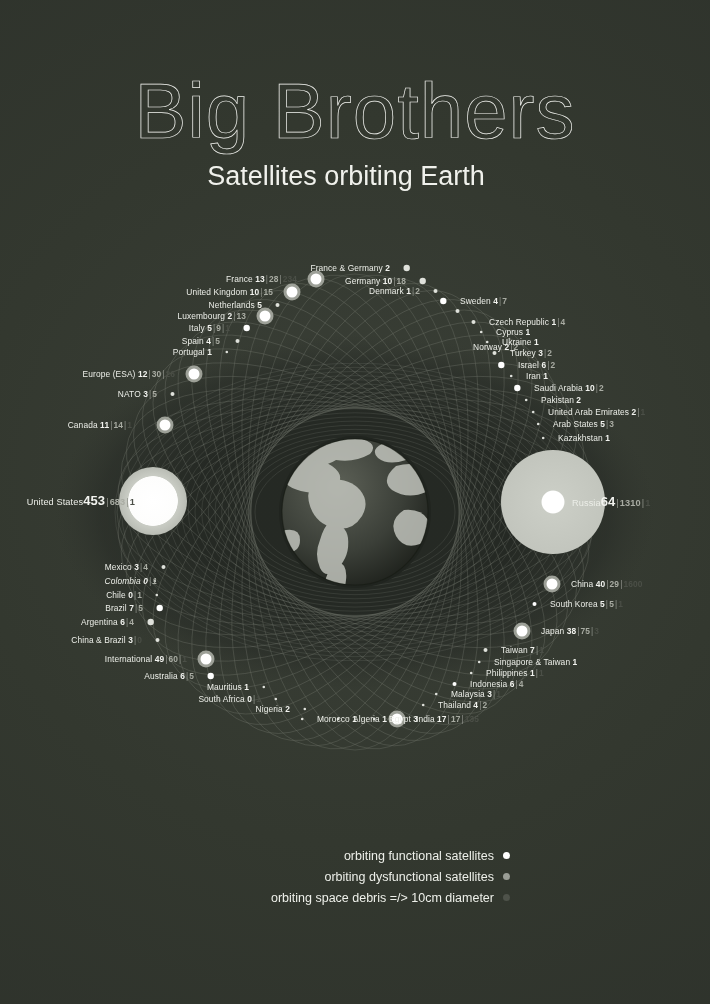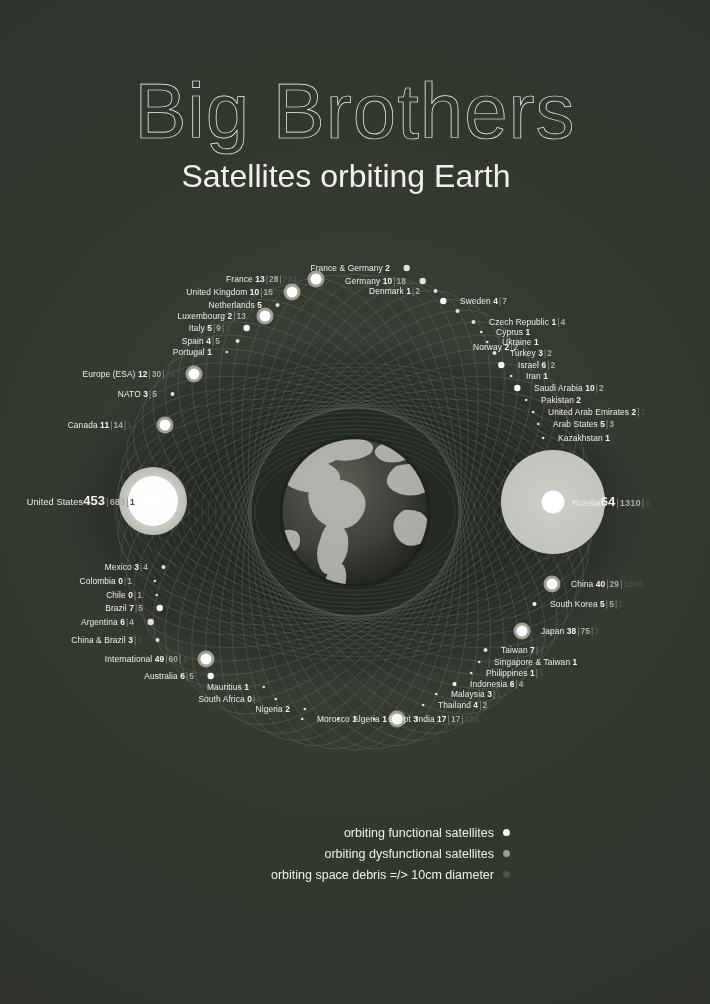--- a/index.html
+++ b/index.html
@@ -13,41 +13,41 @@
   
   #title-block{position:absolute;left:0;top:72px;width:710px;text-align:center;}
   #main-title{
     font-size:78px;line-height:78px;font-weight:300;letter-spacing:1px;
     color:#f2f3ef;
     font-family:"Liberation Sans", sans-serif;
     -webkit-text-stroke:0.7px #f2f3ef;
     color:transparent;
   }
   #subtitle{
-    font-size:32px;line-height:40px;font-weight:400;color:#f0f1ec;
+    font-size:27px;line-height:40px;font-weight:400;color:#f0f1ec;
     margin-top:6px;padding-right:18px;
   }
   
   #stage{position:absolute;left:0;top:230px;width:710px;height:530px;}
   #stage svg{position:absolute;left:0;top:0;}
   
   .lbl{
     position:absolute;font-size:8.4px;line-height:10px;white-space:nowrap;
     color:#eceee8;letter-spacing:.1px;
   }
   .lbl .v1{color:#f2f3ef;font-weight:700;}
   .lbl .sep{color:#8e9189;font-weight:400;margin:0 1px;}
   .lbl .v2{color:#a9aca3;font-weight:700;}
   .lbl .v3{color:#4b4f47;font-weight:700;}
   .lbl.r{transform:translate(-100%,-50%);}
   .lbl.l{transform:translate(0,-50%);}
   .big{font-size:9.2px;line-height:11px;}
   .big .v1{font-size:13px;}
   
-  #legend{position:absolute;left:0;top:822px;width:640px;}
+  #legend{position:absolute;left:0;top:845px;width:640px;}
   .lg-row{display:flex;align-items:center;justify-content:flex-end;
           padding-right:130px;height:21px;}
   .lg-txt{font-size:12.5px;color:#eef0ea;margin-right:9px;}
   .lg-dot{border-radius:50%;}
   .lg-dot.d0{width:7px;height:7px;background:#ffffff;}
   .lg-dot.d1{width:7px;height:7px;background:#9a9d95;}
   .lg-dot.d2{width:7px;height:7px;background:#4e524a;}
 </style>
 </head>
 <body>
@@ -253,21 +253,21 @@
       <div class="lbl l" style="left: 541px; top: 170px; transform: translate(0px, -50%);">Pakistan <span class="v1">2</span></div>
       <div class="lbl r" style="left: 157px; top: 164px;">NATO <span class="v1">3</span><span class="sep">|</span><span class="v2">5</span></div>
       <div class="lbl l" style="left: 548px; top: 182px; transform: translate(0px, -50%);">United Arab Emirates <span class="v1">2</span><span class="sep">|</span><span class="v3">1</span></div>
       <div class="lbl l" style="left: 553px; top: 194px; transform: translate(0px, -50%);">Arab States <span class="v1">5</span><span class="sep">|</span><span class="v2">3</span></div>
       <div class="lbl r" style="left: 132px; top: 195px;">Canada <span class="v1">11</span><span class="sep">|</span><span class="v2">14</span><span class="sep">|</span><span class="v3">1</span></div>
       <div class="lbl l" style="left: 558px; top: 208px; transform: translate(0px, -50%);">Kazakhstan <span class="v1">1</span></div>
       <div class="lbl r big" style="text-align: right; left: 135px; top: 271px;"><span class="nm">United States</span><span class="nums"><span class="v1">453</span><span class="sep">|</span><span class="v2">683</span><span class="sep">|</span><span class="v3">1</span></span></div>
       <div class="lbl l big" style="text-align: left; left: 572px; top: 272px; transform: translate(0px, -50%);"><span class="nm">Russia</span><span class="nums"><span class="v1">64</span><span class="sep">|</span><span class="v2">1310</span><span class="sep">|</span><span class="v3">1</span></span></div>
       <div class="lbl r" style="left: 148px; top: 337px;">Mexico <span class="v1">3</span><span class="sep">|</span><span class="v2">4</span></div>
       <div class="lbl l" style="left: 571px; top: 354px; transform: translate(0px, -50%);">China <span class="v1">40</span><span class="sep">|</span><span class="v2">29</span><span class="sep">|</span><span class="v3">1600</span></div>
-      <div class="lbl r" style="left: 132px; top: 351px;">Colombia <span class="v1">0</span><span class="sep">|</span><span class="v2">1</span></div>
+      <div class="lbl r" style="left: 157px; top: 351px; font-style: italic;">Colombia <span class="v1">0</span><span class="sep">|</span><span class="v2">1</span></div>
       <div class="lbl r" style="left: 142px; top: 365px;">Chile <span class="v1">0</span><span class="sep">|</span><span class="v2">1</span></div>
       <div class="lbl l" style="left: 550px; top: 374px; transform: translate(0px, -50%);">South Korea <span class="v1">5</span><span class="sep">|</span><span class="v2">5</span><span class="sep">|</span><span class="v3">1</span></div>
       <div class="lbl r" style="left: 143px; top: 378px;">Brazil <span class="v1">7</span><span class="sep">|</span><span class="v2">5</span></div>
       <div class="lbl r" style="left: 134px; top: 392px;">Argentina <span class="v1">6</span><span class="sep">|</span><span class="v2">4</span></div>
       <div class="lbl l" style="left: 541px; top: 401px; transform: translate(0px, -50%);">Japan <span class="v1">38</span><span class="sep">|</span><span class="v2">75</span><span class="sep">|</span><span class="v3">3</span></div>
       <div class="lbl r" style="left: 142px; top: 410px;">China &amp; Brazil <span class="v1">3</span><span class="sep">|</span><span class="v3">0</span></div>
       <div class="lbl l" style="left: 501px; top: 420px; transform: translate(0px, -50%);">Taiwan <span class="v1">7</span><span class="sep">|</span><span class="v3">1</span></div>
       <div class="lbl r" style="left: 187px; top: 429px;">International <span class="v1">49</span><span class="sep">|</span><span class="v2">60</span><span class="sep">|</span><span class="v3">1</span></div>
       <div class="lbl l" style="left: 494px; top: 432px; transform: translate(0px, -50%);">Singapore &amp; Taiwan <span class="v1">1</span></div>
       <div class="lbl l" style="left: 486px; top: 443px; transform: translate(0px, -50%);">Philippines <span class="v1">1</span><span class="sep">|</span><span class="v3">1</span></div>

